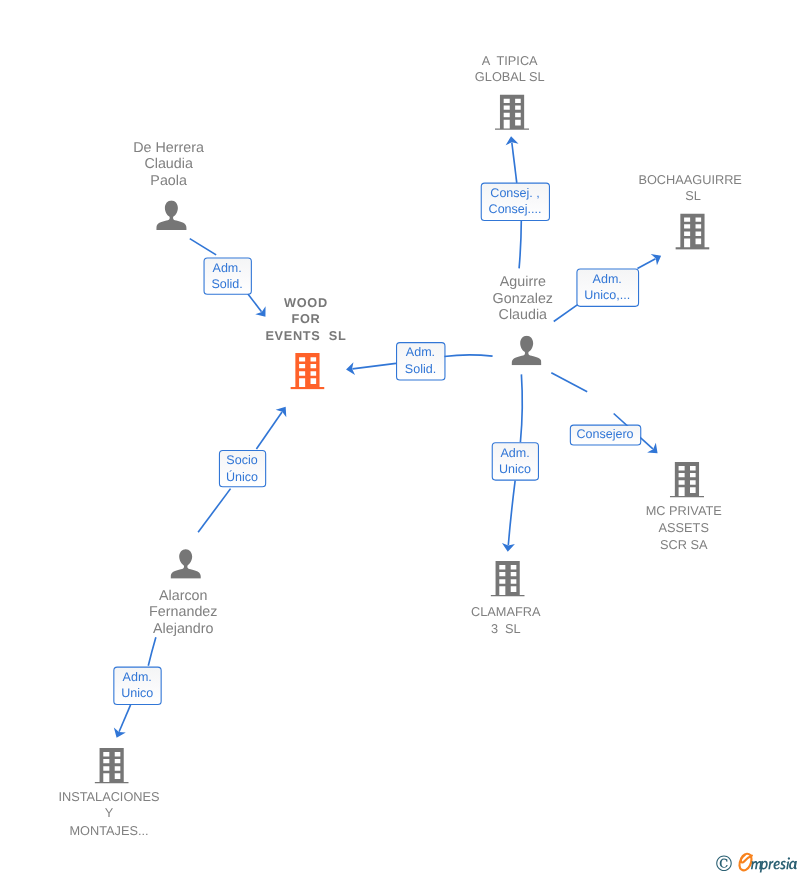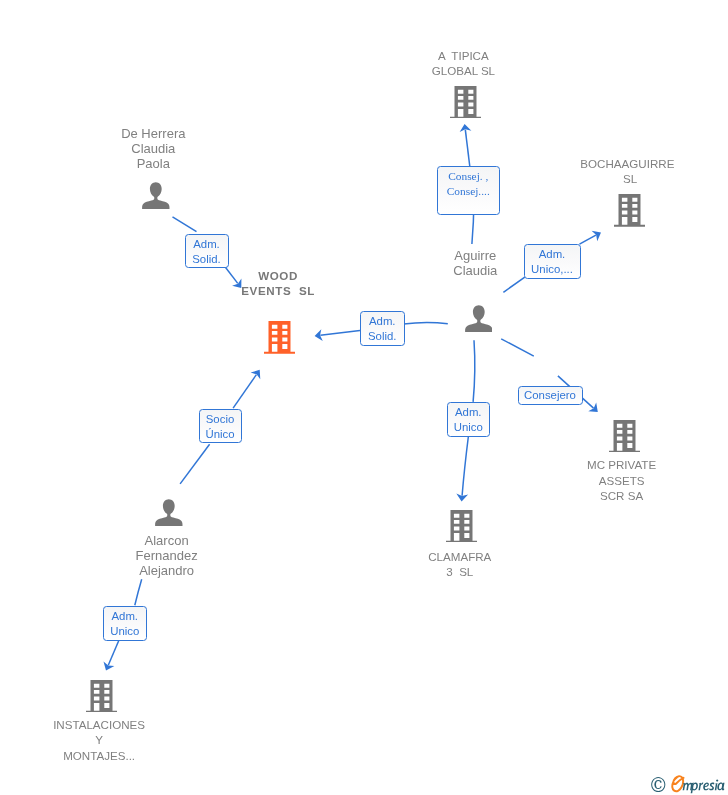--- a/index.html
+++ b/index.html
@@ -85,27 +85,27 @@
       <div class="node">
         <svg class="icon-svg person" viewBox="0 0 27.6 27.2" width="27.6" height="27.2" xmlns="http://www.w3.org/2000/svg" style="left: 142.4px; top: 182.3px;">
 <path d="M13.8 0.3 C10.45 0.3 7.9 3.05 7.9 7.0 C7.9 10.2 9.6 13.45 11.6 14.55 C12.05 14.8 12.25 15.1 12.25 15.5 L12.25 16.4 C12.25 17.5 11.3 18.0 9.3 18.5 C6.0 19.35 3.0 20.15 1.65 21.4 C0.55 22.45 0.1 23.75 0.1 25.4 L0.1 27.1 L27.5 27.1 L27.5 25.4 C27.5 23.75 27.05 22.45 25.95 21.4 C24.6 20.15 21.6 19.35 18.3 18.5 C16.3 18.0 15.35 17.5 15.35 16.4 L15.35 15.5 C15.35 15.1 15.55 14.8 16.0 14.55 C18.0 13.45 19.7 10.2 19.7 7.0 C19.7 3.05 17.15 0.3 13.8 0.3 Z"></path>
 </svg>
         <div class="node-label" style="left: 3.3px; top: 125.8px; width: 300px;"><div class="node-label-line">De Herrera</div><div class="node-label-line">Claudia</div><div class="node-label-line">Paola</div></div>
       </div>
       <div class="node focus">
         <svg class="icon-svg building" viewBox="0 0 31 32.8" width="31" height="32.8" xmlns="http://www.w3.org/2000/svg" style="left: 264.3px; top: 321px;">
 <path d="M4.5 0 H26.5 V30.8 H4.5 Z M0 30.8 H31 V32.8 H0 Z M7.9 3.7 H13.4 V7.7 H7.9 Z M18.3 3.7 H23.4 V7.7 H18.3 Z M7.9 9.9 H13.4 V13.8 H7.9 Z M18.3 9.9 H23.4 V13.8 H18.3 Z M7.9 16.5 H13.4 V20.6 H7.9 Z M18.3 16.5 H23.4 V20.6 H18.3 Z M7.9 22.9 H13.4 V30.8 H7.9 Z M18.3 22.9 H23.4 V28.1 H18.3 Z" fill-rule="evenodd"></path>
 </svg>
-        <div class="node-label company" style="left: 128.1px; top: 267.8px; width: 300px;"><div class="node-label-line">WOOD</div><div class="node-label-line">EVENTS  SL</div></div>
+        <div class="node-label company" style="left: 128.1px; top: 267.8px; width: 300px;"><div class="node-label-line">WOOD</div><div class="node-label-line">FOR</div><div class="node-label-line">EVENTS  SL</div></div>
       </div>
       <div class="node">
         <svg class="icon-svg person" viewBox="0 0 27.6 27.2" width="27.6" height="27.2" xmlns="http://www.w3.org/2000/svg" style="left: 464.6px; top: 305px;">
 <path d="M13.8 0.3 C10.45 0.3 7.9 3.05 7.9 7.0 C7.9 10.2 9.6 13.45 11.6 14.55 C12.05 14.8 12.25 15.1 12.25 15.5 L12.25 16.4 C12.25 17.5 11.3 18.0 9.3 18.5 C6.0 19.35 3.0 20.15 1.65 21.4 C0.55 22.45 0.1 23.75 0.1 25.4 L0.1 27.1 L27.5 27.1 L27.5 25.4 C27.5 23.75 27.05 22.45 25.95 21.4 C24.6 20.15 21.6 19.35 18.3 18.5 C16.3 18.0 15.35 17.5 15.35 16.4 L15.35 15.5 C15.35 15.1 15.55 14.8 16.0 14.55 C18.0 13.45 19.7 10.2 19.7 7.0 C19.7 3.05 17.15 0.3 13.8 0.3 Z"></path>
 </svg>
-        <div class="node-label" style="left: 325.3px; top: 247.7px; width: 300px;"><div class="node-label-line">Aguirre</div><div class="node-label-line">Claudia</div></div>
+        <div class="node-label" style="left: 325.3px; top: 247.7px; width: 300px;"><div class="node-label-line">Aguirre</div><div class="node-label-line">Gonzalez</div><div class="node-label-line">Claudia</div></div>
       </div>
       <div class="node">
         <svg class="icon-svg building" viewBox="0 0 31 32.8" width="31" height="32.8" xmlns="http://www.w3.org/2000/svg" style="left: 608.5px; top: 419.6px;">
 <path d="M4.5 0 H26.5 V30.8 H4.5 Z M0 30.8 H31 V32.8 H0 Z M7.9 3.7 H13.4 V7.7 H7.9 Z M18.3 3.7 H23.4 V7.7 H18.3 Z M7.9 9.9 H13.4 V13.8 H7.9 Z M18.3 9.9 H23.4 V13.8 H18.3 Z M7.9 16.5 H13.4 V20.6 H7.9 Z M18.3 16.5 H23.4 V20.6 H18.3 Z M7.9 22.9 H13.4 V30.8 H7.9 Z M18.3 22.9 H23.4 V28.1 H18.3 Z" fill-rule="evenodd"></path>
 </svg>
         <div class="node-label company" style="left: 471.6px; top: 457.4px; width: 300px;"><div class="node-label-line">MC PRIVATE</div><div class="node-label-line">ASSETS</div><div class="node-label-line">SCR SA</div></div>
       </div>
       <div class="node">
         <svg class="icon-svg building" viewBox="0 0 31 32.8" width="31" height="32.8" xmlns="http://www.w3.org/2000/svg" style="left: 446px; top: 509.6px;">
 <path d="M4.5 0 H26.5 V30.8 H4.5 Z M0 30.8 H31 V32.8 H0 Z M7.9 3.7 H13.4 V7.7 H7.9 Z M18.3 3.7 H23.4 V7.7 H18.3 Z M7.9 9.9 H13.4 V13.8 H7.9 Z M18.3 9.9 H23.4 V13.8 H18.3 Z M7.9 16.5 H13.4 V20.6 H7.9 Z M18.3 16.5 H23.4 V20.6 H18.3 Z M7.9 22.9 H13.4 V30.8 H7.9 Z M18.3 22.9 H23.4 V28.1 H18.3 Z" fill-rule="evenodd"></path>
@@ -121,21 +121,21 @@
       <div class="node">
         <svg class="icon-svg building" viewBox="0 0 31 32.8" width="31" height="32.8" xmlns="http://www.w3.org/2000/svg" style="left: 85.8px; top: 679.5px;">
 <path d="M4.5 0 H26.5 V30.8 H4.5 Z M0 30.8 H31 V32.8 H0 Z M7.9 3.7 H13.4 V7.7 H7.9 Z M18.3 3.7 H23.4 V7.7 H18.3 Z M7.9 9.9 H13.4 V13.8 H7.9 Z M18.3 9.9 H23.4 V13.8 H18.3 Z M7.9 16.5 H13.4 V20.6 H7.9 Z M18.3 16.5 H23.4 V20.6 H18.3 Z M7.9 22.9 H13.4 V30.8 H7.9 Z M18.3 22.9 H23.4 V28.1 H18.3 Z" fill-rule="evenodd"></path>
 </svg>
         <div class="node-label company" style="left: -50.9px; top: 717.1px; width: 300px;"><div class="node-label-line">INSTALACIONES</div><div class="node-label-line">Y</div><div class="node-label-line">MONTAJES...</div></div>
       </div>
     </div>
   <div id="edge-labels">
       <div class="edge-label" style="left: 184.5px; top: 234px; width: 44px; height: 34px;">Adm.
 Solid.</div>
-      <div class="edge-label" style="left: 437px; top: 166px; width: 62.5px; height: 49px; font-family: Liberation Serif, serif;">Consej. ,
+      <div class="edge-label" style="left: 437px; top: 166px; width: 62.5px; height: 35px;">Consej. ,
 Consej....</div>
       <div class="edge-label" style="left: 523.5px; top: 244px; width: 57px; height: 35px;">Adm.
 Unico,...</div>
       <div class="edge-label" style="left: 360px; top: 311px; width: 44.5px; height: 34.5px;">Adm.
 Solid.</div>
       <div class="edge-label single" style="left: 517.5px; top: 356.5px; width: 65px; height: 19.5px; margin-top: 29px;">Consejero</div>
       <div class="edge-label" style="left: 446.5px; top: 402px; width: 43.5px; height: 34.5px;">Adm.
 Unico</div>
       <div class="edge-label" style="left: 198.5px; top: 408.5px; width: 43px; height: 34.5px;">Socio
 Único</div>

